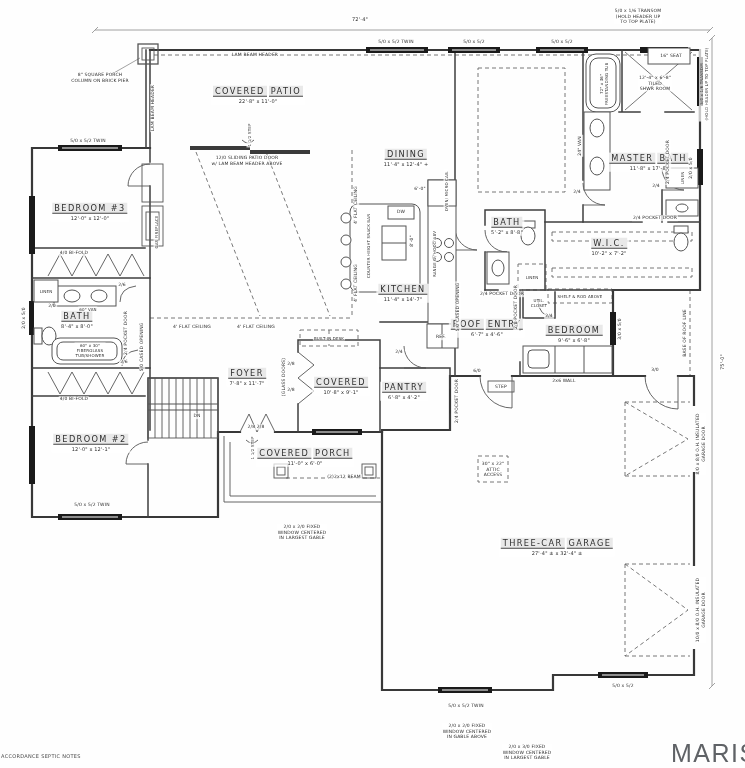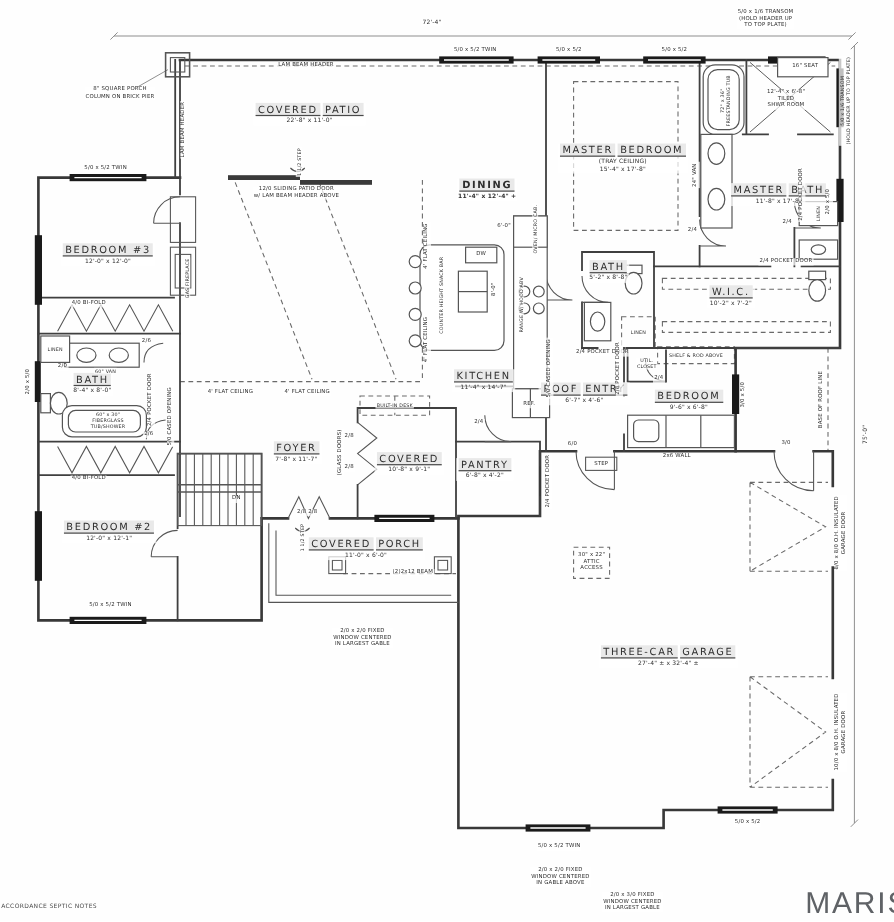--- a/index.html
+++ b/index.html
@@ -181,27 +181,26 @@
         <path d="M442,324 V348" fill="none"></path>
 
       <rect x="523" y="346" width="89" height="27"></rect>
       <path d="M555,346 V373 M584,346 V373" fill="none"></path>
       <rect x="528" y="350" width="21" height="18" rx="4"></rect>
     </g>
   </svg>
 
   <div id="labels">
       <div class="lbl" style="left: 258px; top: 95px;"><div class="tl">COVERED</div><div class="tl">PATIO</div><div class="ln">22'-8" x 11'-0"</div></div>
-      <div class="lbl" style="left: 406px; top: 158px; font-weight: bold;"><div class="tl">DINING</div><div class="ln">11'-4" x 12'-4" +</div></div>
-      <div class="lbl" style="left: 519px; top: 132px;"><div class="tl">MASTER</div><div class="tl">BEDROOM</div><div class="ln">(TRAY CEILING)</div><div class="ln">15'-4" x 17'-8"</div></div>
+      <div class="lbl" style="left: 406px; top: 158px;"><div class="tl">DINING</div><div class="ln">11'-4" x 12'-4" +</div></div>
       <div class="lbl" style="left: 649px; top: 162px;"><div class="tl">MASTER</div><div class="tl">BATH</div><div class="ln">11'-8" x 17'-8"</div></div>
       <div class="lbl" style="left: 90px; top: 212px;"><div class="tl">BEDROOM #3</div><div class="ln">12'-0" x 12'-0"</div></div>
       <div class="lbl" style="left: 77px; top: 320px;"><div class="tl">BATH</div><div class="ln">8'-4" x 8'-0"</div></div>
       <div class="lbl" style="left: 91px; top: 443px;"><div class="tl">BEDROOM #2</div><div class="ln">12'-0" x 12'-1"</div></div>
-      <div class="lbl" style="left: 403px; top: 317px;"><div class="tl">KITCHEN</div><div class="ln">11'-4" x 14'-7"</div></div>
+      <div class="lbl" style="left: 403px; top: 293px;"><div class="tl">KITCHEN</div><div class="ln">11'-4" x 14'-7"</div></div>
       <div class="lbl" style="left: 247px; top: 377px;"><div class="tl">FOYER</div><div class="ln">7'-8" x 11'-7"</div></div>
       <div class="lbl" style="left: 341px; top: 386px;"><div class="tl">COVERED</div><div class="ln">10'-8" x 9'-1"</div></div>
       <div class="lbl" style="left: 404px; top: 391px;"><div class="tl">PANTRY</div><div class="ln">6'-8" x 4'-2"</div></div>
       <div class="lbl" style="left: 487px; top: 328px;"><div class="tl">ROOF</div><div class="tl">ENTRY</div><div class="ln">6'-7" x 4'-6"</div></div>
       <div class="lbl" style="left: 574px; top: 334px;"><div class="tl">BEDROOM</div><div class="ln">9'-6" x 6'-8"</div></div>
       <div class="lbl" style="left: 609px; top: 247px;"><div class="tl">W.I.C.</div><div class="ln">10'-2" x 7'-2"</div></div>
       <div class="lbl" style="left: 507px; top: 226px;"><div class="tl">BATH</div><div class="ln">5'-2" x 8'-8"</div></div>
       <div class="lbl" style="left: 305px; top: 457px;"><div class="tl">COVERED</div><div class="tl">PORCH</div><div class="ln">11'-0" x 6'-0"</div></div>
       <div class="lbl" style="left: 557px; top: 547px;"><div class="tl">THREE-CAR</div><div class="tl">GARAGE</div><div class="ln">27'-4" ± x 32'-4" ±</div></div>
       <div class="lbl" style="left: 655px; top: 83px; font-size: 4.5px;">

